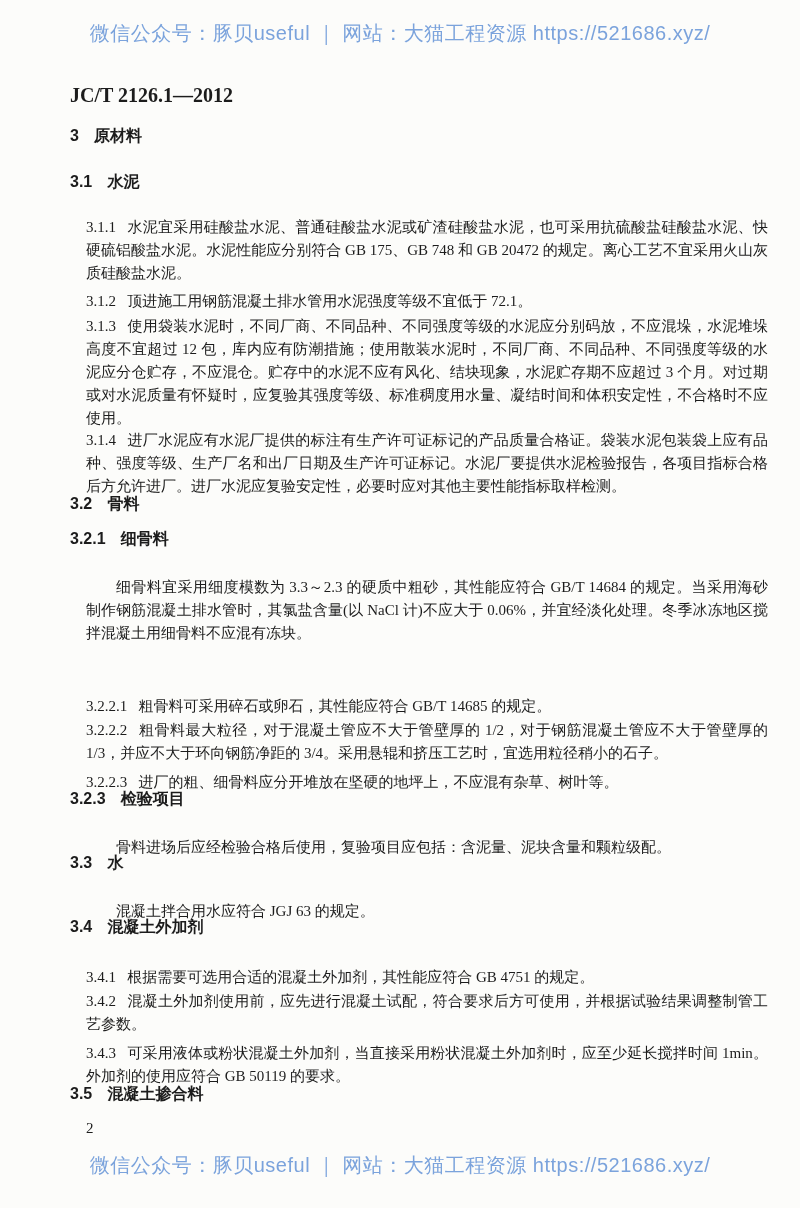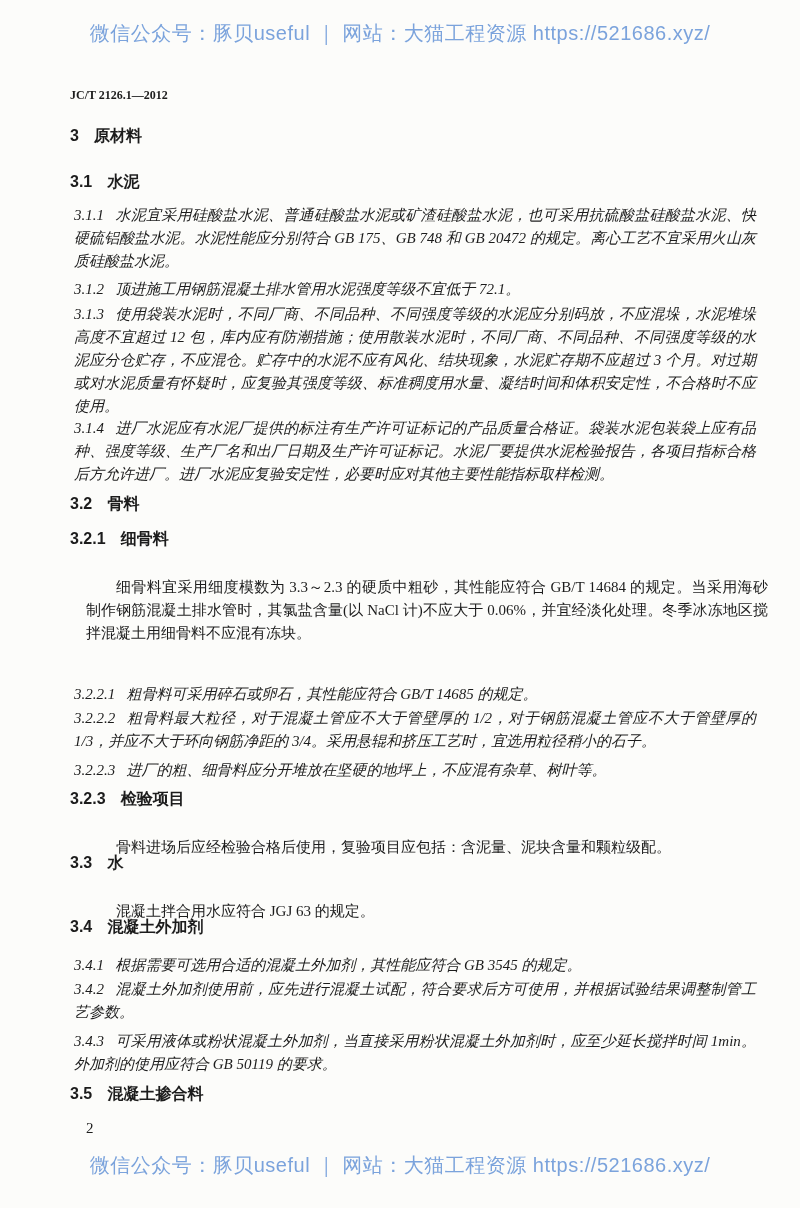--- a/index.html
+++ b/index.html
@@ -22,30 +22,30 @@
     white-space:nowrap;
   }
   .wm-top{top:20px;}
   .wm-bottom{top:1152px;}
   .blk{
     position:absolute;left:70px;width:682px;
     font-size:15px;line-height:23px;
     text-align:justify;
   }
   .std{
-    font-weight:bold;font-size:12px;
+    font-weight:bold;font-size:20px;
     font-family:"Liberation Serif","DejaVu Serif",serif;
   }
   .chapter,.hd{
     font-weight:bold;font-size:16px;
     font-family:"Liberation Sans","DejaVu Sans",sans-serif;
     text-align:left;white-space:nowrap;
   }
   .chapter .num,.hd .num{margin-right:0.95em;}
-  .clause{margin:4px;font-style:italic;}
+  .clause{margin:16px;}
   .clause .num{margin-right:0.75em;white-space:nowrap;}
   .para{margin:16px;text-indent:2em;}
   .pageno{
     position:absolute;left:86px;top:1120px;
     font-size:15px;
   }
 </style>
 </head>
 <body>
 
@@ -122,21 +122,21 @@
 
   <p class="blk para" style="top:884px">
     <span>混凝土拌合用水应符合 JGJ 63 的规定。</span>
   </p>
 
   <div class="blk hd" style="top:915px">
     <span class="num">3.4</span><span>混凝土外加剂</span>
   </div>
 
   <p class="blk clause" style="top:950px">
-    <span class="num">3.4.1</span><span>根据需要可选用合适的混凝土外加剂，其性能应符合 GB 3545 的规定。</span>
+    <span class="num">3.4.1</span><span>根据需要可选用合适的混凝土外加剂，其性能应符合 GB 4751 的规定。</span>
   </p>
 
   <p class="blk clause" style="top:974px">
     <span class="num">3.4.2</span><span>混凝土外加剂使用前，应先进行混凝土试配，符合要求后方可使用，并根据试验结果调整制管工艺参数。</span>
   </p>
 
   <p class="blk clause" style="top:1026px">
     <span class="num">3.4.3</span><span>可采用液体或粉状混凝土外加剂，当直接采用粉状混凝土外加剂时，应至少延长搅拌时间 1min。外加剂的使用应符合 GB 50119 的要求。</span>
   </p>
 

